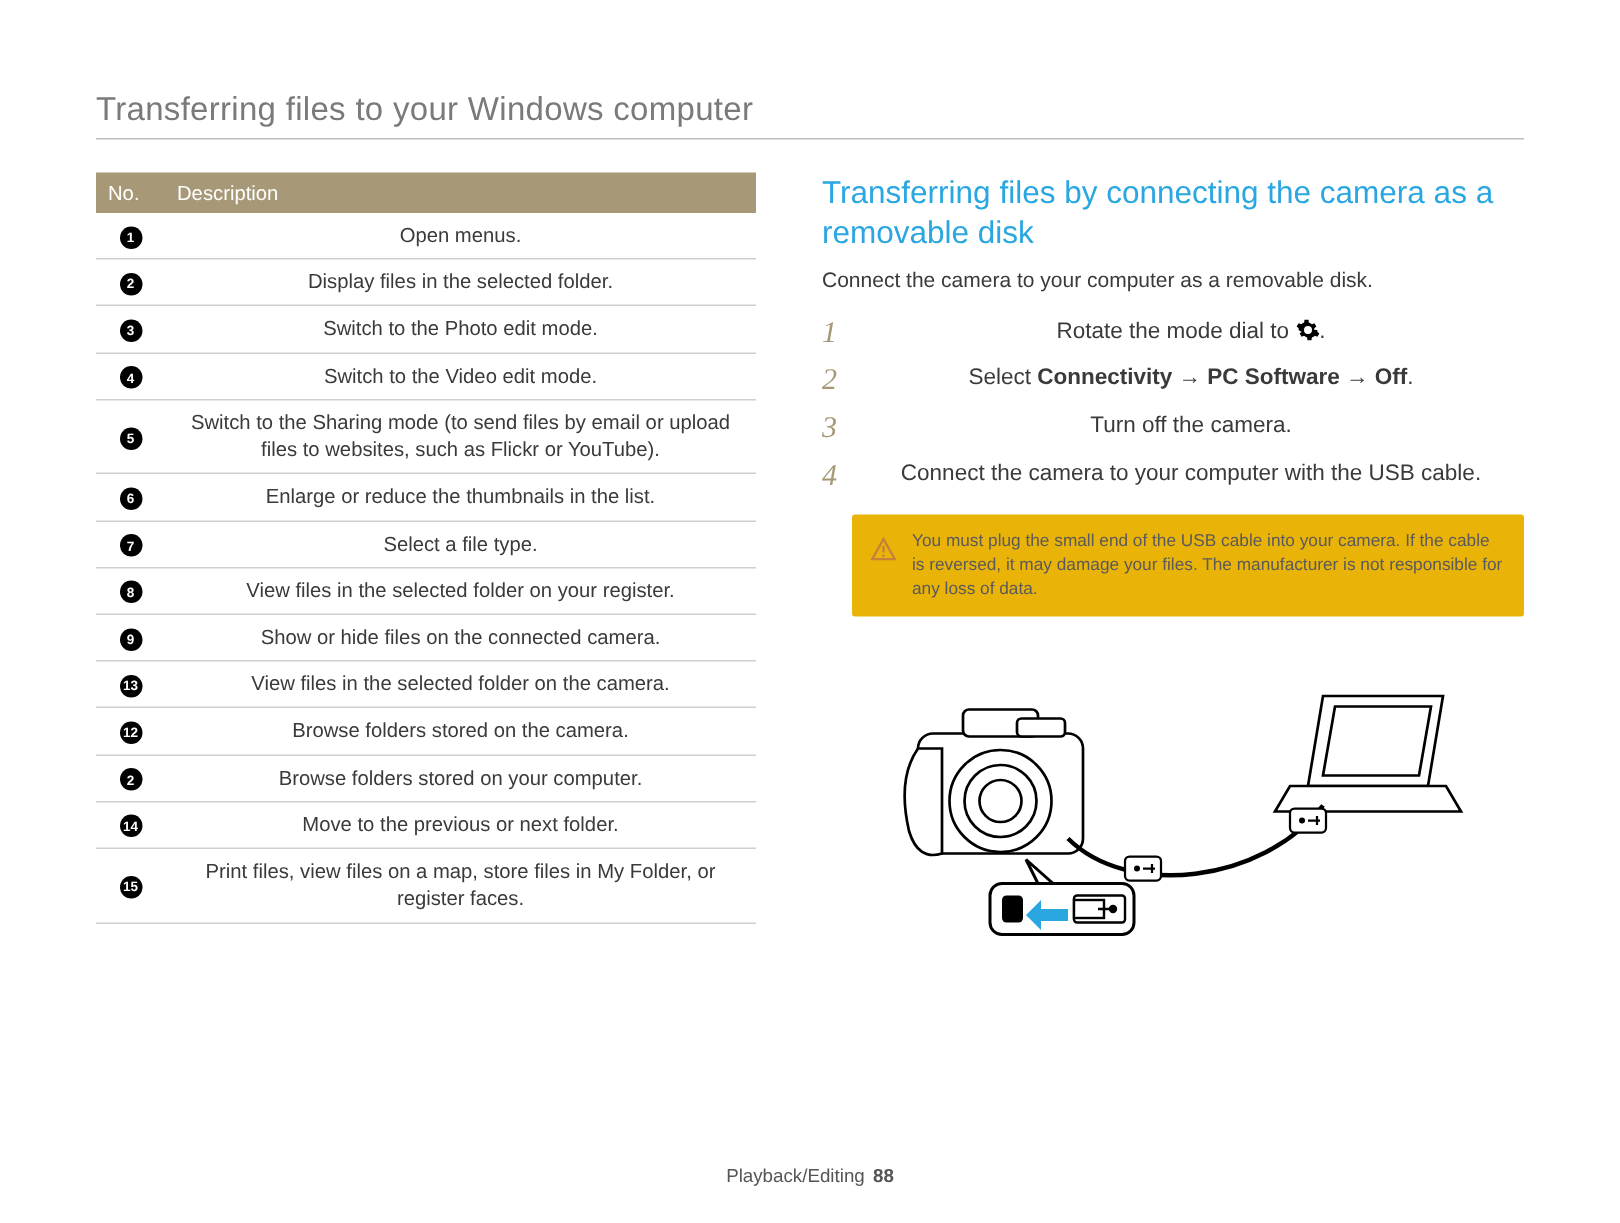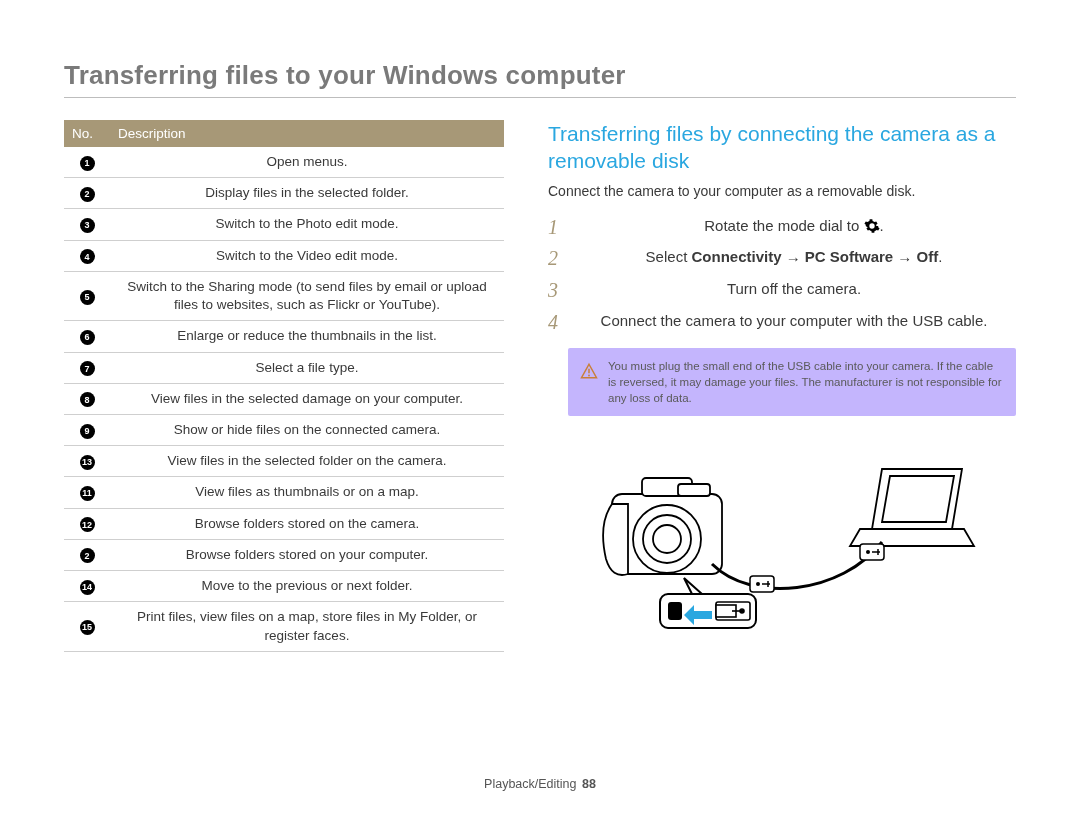--- a/index.html
+++ b/index.html
@@ -10,22 +10,22 @@
     font-family: Arial, Helvetica, sans-serif;
     font-size: 14px;
     color: #3a3a3a;
     background: #fff;
     position: relative;
   }
   .page {
     padding: 60px 64px 0 64px;
   }
   .header-title {
-    font-size: 26px;
-    font-weight: 700;
+    font-size: 22px;
+    font-weight: 400;
     color: #7a7a7a;
     letter-spacing: 0.2px;
     margin-bottom: 6px;
   }
   .hr {
     border: none;
     border-top: 1px solid #bdbdbd;
     margin: 0 0 22px 0;
   }
   .cols {
@@ -105,21 +105,21 @@
   }
 
   .gear-icon {
     display: inline-flex;
     vertical-align: -3px;
   }
   .arrowtxt { font-family: Arial; }
 
   .note-box {
     margin: 8px 0 8px 20px;
-    background: #c4b5fd;
+    background: #eab308;
     border-radius: 2px;
     padding: 10px 14px 10px 40px;
     position: relative;
     font-size: 11.5px;
     line-height: 1.4;
     color: #5a5a5a;
   }
   .note-box .warn {
     position: absolute;
     left: 12px; top: 14px;
@@ -182,33 +182,29 @@
           <tr>
               <td><span class="numdot">6</span></td>
               <td>Enlarge or reduce the thumbnails in the list.</td>
             </tr>
           <tr>
               <td><span class="numdot">7</span></td>
               <td>Select a file type.</td>
             </tr>
           <tr>
               <td><span class="numdot">8</span></td>
-              <td>View files in the selected damage on your computer.</td>
+              <td>View files in the selected folder on your register.</td>
             </tr>
           <tr>
               <td><span class="numdot">9</span></td>
               <td>Show or hide files on the connected camera.</td>
             </tr>
           <tr>
               <td><span class="numdot">13</span></td>
               <td>View files in the selected folder on the camera.</td>
-            </tr>
-          <tr>
-              <td><span class="numdot">11</span></td>
-              <td>View files as thumbnails or on a map.</td>
             </tr>
           <tr>
               <td><span class="numdot">12</span></td>
               <td>Browse folders stored on the camera.</td>
             </tr>
           <tr>
               <td><span class="numdot">2</span></td>
               <td>Browse folders stored on your computer.</td>
             </tr>
           <tr>

